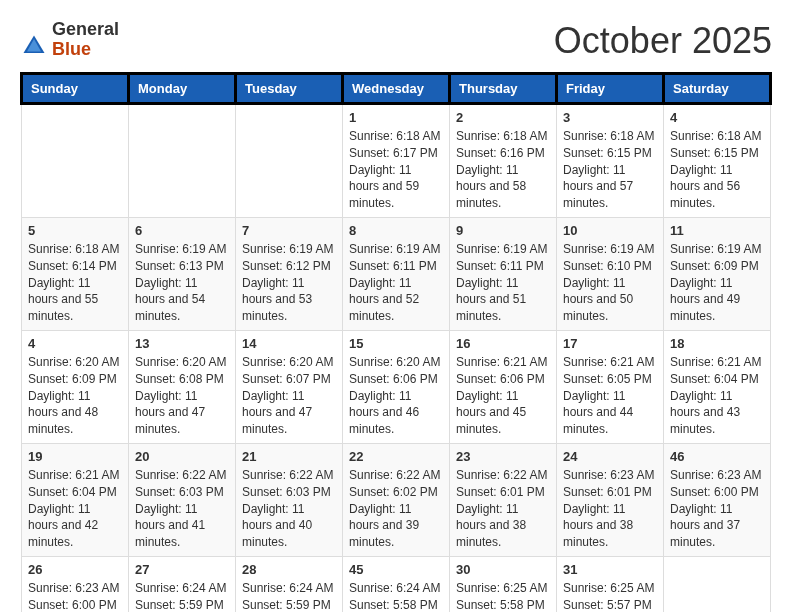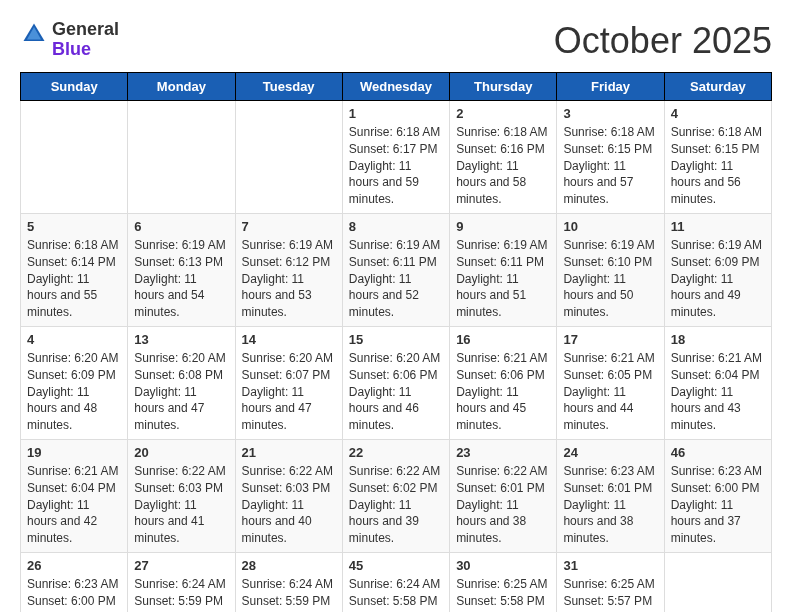--- a/index.html
+++ b/index.html
@@ -11,30 +11,30 @@
       padding: 20px;
     }
     .header {
       display: flex;
       justify-content: space-between;
       align-items: flex-start;
       margin-bottom: 10px;
     }
     .logo {
       display: flex;
-      align-items: flex-start;
+      align-items: flex-end;
       gap: 4px;
     }
     .logo-text {
       font-size: 18px;
       font-weight: bold;
       line-height: 1.1;
     }
     .logo-general { color: #333; }
-    .logo-blue { color: #6d28d9; }
+    .logo-blue { color: #c2410c; }
     .logo-icon {
       width: 28px;
       height: 28px;
     }
     .title-block {
       text-align: right;
     }
     .month-title {
       font-size: 36px;
       font-weight: normal;
@@ -45,24 +45,24 @@
       color: #555;
     }
     .calendar {
       width: 100%;
       border-collapse: collapse;
       border: 1px solid #ccc;
     }
     .calendar th {
       background-color: #1a5fb4;
       color: #fff;
-      text-align: center;
+      text-align: left;
       padding: 6px 8px;
       font-size: 13px;
-      border: 1px solid #000000;
+      border: 3px solid #000000;
     }
     .calendar td {
       vertical-align: top;
       padding: 5px 6px;
       border: 1px solid #ddd;
       width: calc(100% / 7);
       min-height: 80px;
       font-size: 10.5px;
       color: #333;
       background: #fff;

